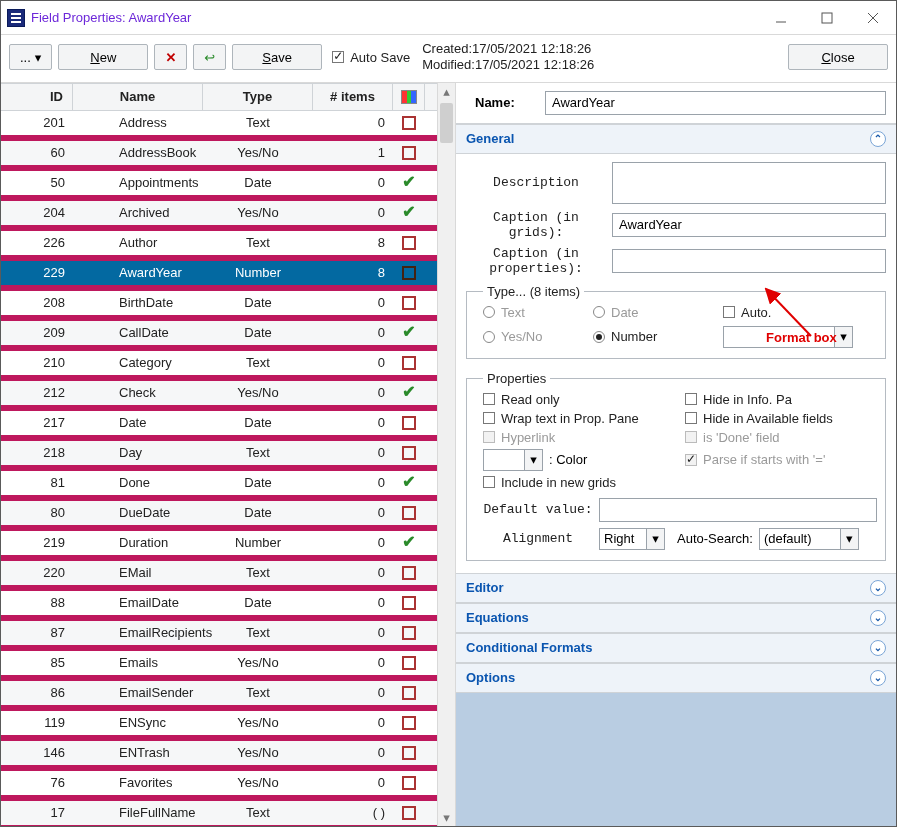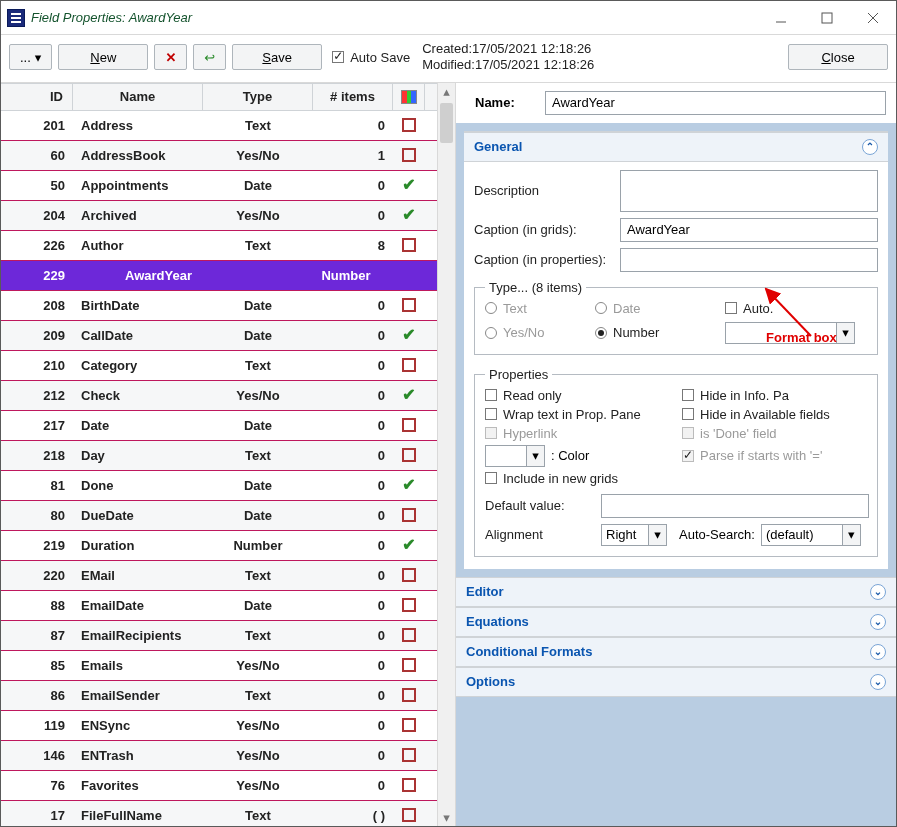--- a/index.html
+++ b/index.html
@@ -16,21 +16,21 @@
     padding: 0 0 0 6px; border-bottom: 1px solid #d9d9d9;
   }
   .titlebar-icon {
     width: 18px; height: 18px; background: #1a2a7a; display:inline-block;
     border: 1px solid #0a1a5a; position: relative; margin-right: 6px;
   }
   .titlebar-icon::before {
     content:''; position:absolute; left:3px; top:3px; right:3px; bottom:3px;
     background: repeating-linear-gradient(#fff,#fff 2px,#1a2a7a 2px,#1a2a7a 4px);
   }
-  .titlebar-text { color:#14532d; flex:1;font-style:italic; }
+  .titlebar-text { color:#6d28d9; flex:1; }
   .win-btn { width:46px; height:32px; color:#444; background:#fff; display:flex;align-items:center;justify-content:center; }
   .win-btn svg { width:12px;height:12px;stroke:#555;fill:none;stroke-width:1; }
   
   .toolbar {
     display:flex; align-items:center; gap:6px; padding:6px 8px 8px 8px;
     border-bottom:1px solid #d9d9d9; background:#fff;
   }
   .btn {
     border:1px solid #aeb5bb; background:#f3f4f5; padding:3px 10px;
     min-width:30px; height:26px; display:inline-flex; align-items:center; justify-content:center;
@@ -54,29 +54,29 @@
   .grid-header {
     background:#f4f5f6; border-bottom:1px solid #cfd3d7; height:28px;
     border-top:1px solid #cfd3d7;
   }
   .grid-header > div {
     border-right:1px solid #cfd3d7; height:100%; display:flex; align-items:center;
     justify-content:center; font-weight:600; color:#222;
   }
   .grid-header > div:first-child { justify-content:center;padding-left:40px; }
   .grid-body { overflow:auto; flex:1; position:relative; }
-  .grid-row { height:30px; border-bottom:1px solid #be185d;font-weight:bold; }
+  .grid-row { height:30px; border-bottom:6px solid #be185d; }
   .grid-row.alt { background:#f6f7f8; }
   .grid-row > div { padding:0 8px; height:100%; display:flex; align-items:center; }
   .grid-row .col-id { justify-content:flex-end; color:#222; }
-  .grid-row .col-name { color:#222; }
+  .grid-row .col-name { color:#222;margin-left:38px; }
   .grid-row .col-type { justify-content:center; color:#222; }
   .grid-row .col-items { justify-content:flex-end; color:#222; }
   .grid-row .col-flag { justify-content:center; }
-  .grid-row.selected { background:#6d28d9; color:#fff;gap:44px; }
+  .grid-row.selected { background:#0369a1; color:#fff; }
   .grid-row.selected > div { color:#fff; }
   .flag-box {
     width:14px; height:14px; border:2px solid #a33; display:inline-block;
   }
   .grid-row.selected .flag-box { border-color:#421; }
   .flag-check::before {
     content:'✔'; color:#2a8a2a; font-size:16px; line-height:14px; font-weight:bold;
   }
   
   .scroll-stub { width:18px; background:#f0f0f0; border-left:1px solid #d9d9d9; display:flex;flex-direction:column; }
@@ -85,35 +85,35 @@
   
   .prop-top {
     background:#fff; padding:8px 10px; display:flex; align-items:center; gap:10px;
   }
   .prop-top label { font-weight:bold; width:60px;margin-left:9px; }
   .text-input {
     border:1px solid #9aa2aa; padding:3px 6px; flex:1; background:#fff; height:24px;
   }
   .sections { flex:1; overflow:auto; }
   .section {
-    background:#f0abfc; margin:8px; border-top:1px solid #cfd3d7;
+    background:#f0abfc; margin:0; border-top:1px solid #cfd3d7;
   }
   .section-header {
     background:#eef3f9; color:#0a55b0; font-weight:bold; padding:6px 10px;
     display:flex; align-items:center; justify-content:space-between; border-top:1px solid #cfd3d7;border-bottom:1px solid #cfd3d7;
   }
   .chev {
     width:16px;height:16px; border:1px solid #7aa5d6; border-radius:8px;
     display:flex; align-items:center; justify-content:center; color:#1a5aaa; font-size:10px; background:#fff;
   }
   .section-body { padding:8px 10px; background:#fff; display:flex;flex-direction:column;gap:6px; }
   .row-f { display:flex; align-items:center; gap:6px; }
-  .row-f label.rt { width:140px; text-align:left; color:#222; }
+  .row-f label.rt { width:140px; text-align:center; color:#222;font-family:Liberation Mono, monospace; }
   fieldset.groupbox {
-    border:1px solid #b5bbc2; padding:6px 8px 10px 10px; margin:2px 0 4px 0;
+    border:1px solid #b5bbc2; padding:6px 8px 10px 16px; margin:2px 0 4px 0;
   }
   fieldset.groupbox > legend { padding:0 4px; color:#222; font-size:13px; }
   .type-grid { display:grid; grid-template-columns: 110px 130px 140px; row-gap:6px; align-items:center; }
   .radio, .check { display:flex; align-items:center; gap:6px; color:#222; }
   .radio.disabled, .check.disabled { color:#9a9a9a; }
   .radio-dot {
     width:12px;height:12px;border:1px solid #888;border-radius:50%; display:inline-block; position:relative; background:#fff;
   }
   .radio.checked .radio-dot::after {
     content:''; position:absolute; left:2px; top:2px; width:6px;height:6px; background:#222; border-radius:50%;

